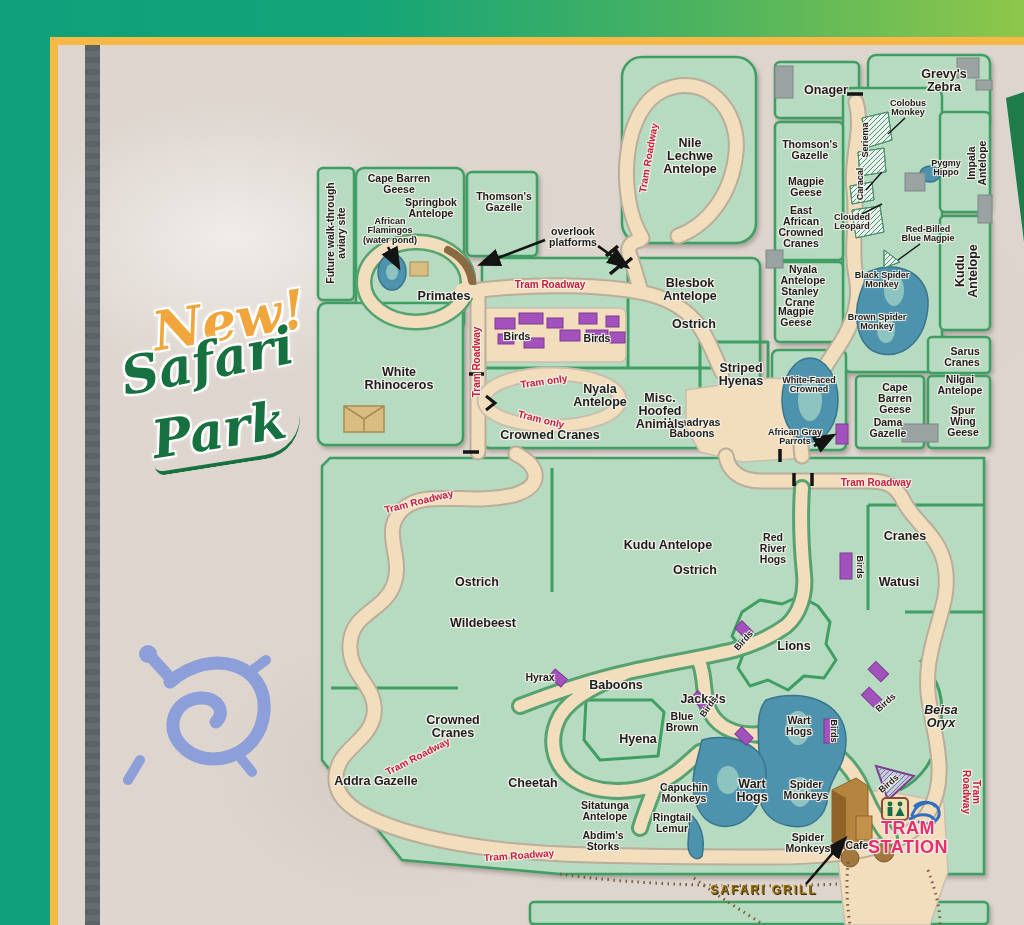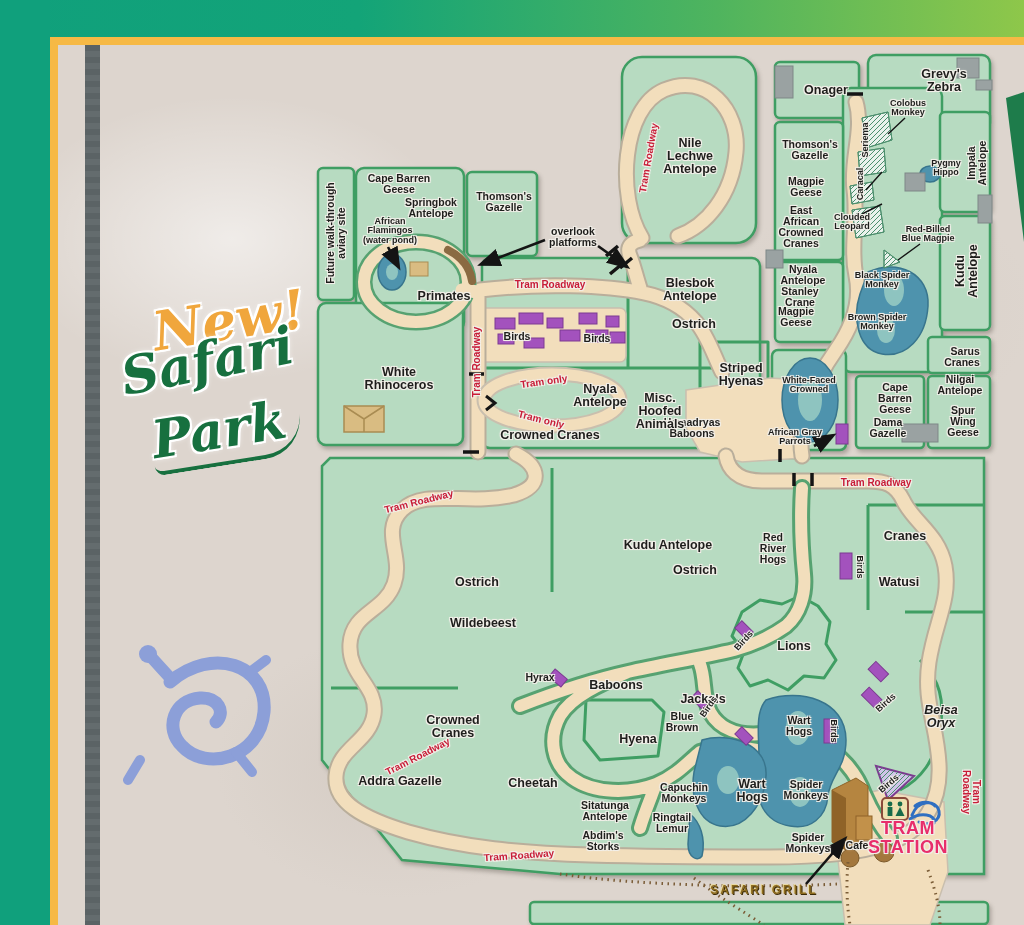--- a/index.html
+++ b/index.html
@@ -361,21 +361,21 @@
       <div class="ml bs" style="left: 744px; top: 641px; transform: translate(-50%, -50%) rotate(-48deg);">Birds</div>
       <div class="ml bl" style="left: 703px; top: 699px; transform: translate(-50%, -50%);">Jackals</div>
       <div class="ml b" style="left: 540px; top: 677px; transform: translate(-50%, -50%);">Hyrax</div>
       <div class="ml bl" style="left: 616px; top: 685px; transform: translate(-50%, -50%);">Baboons</div>
       <div class="ml b" style="left: 682px; top: 722px; transform: translate(-50%, -50%);">Blue
 Brown</div>
       <div class="ml bs" style="left: 709px; top: 707px; transform: translate(-50%, -50%) rotate(-55deg);">Birds</div>
       <div class="ml bl" style="left: 453px; top: 727px; transform: translate(-50%, -50%);">Crowned
 Cranes</div>
       <div class="ml red" style="left: 418px; top: 757px; transform: translate(-50%, -50%) rotate(-27deg);">Tram Roadway</div>
-      <div class="ml bl" style="left: 400px; top: 781px; transform: translate(-50%, -50%);">Addra Gazelle</div>
+      <div class="ml bl" style="left: 376px; top: 781px; transform: translate(-50%, -50%);">Addra Gazelle</div>
       <div class="ml bl" style="left: 533px; top: 783px; transform: translate(-50%, -50%);">Cheetah</div>
       <div class="ml bl" style="left: 622px; top: 739px; transform: translate(-50%, -50%); margin-left: 16px;">Hyena</div>
       <div class="ml b" style="left: 799px; top: 726px; transform: translate(-50%, -50%);">Wart
 Hogs</div>
       <div class="ml bs" style="left: 833px; top: 731px; transform: translate(-50%, -50%) rotate(90deg);">Birds</div>
       <div class="ml bs" style="left: 886px; top: 703px; transform: translate(-50%, -50%) rotate(-42deg);">Birds</div>
       <div class="ml bl" style="left: 941px; top: 717px; transform: translate(-50%, -50%); font-style: italic;">Beisa
 Oryx</div>
       <div class="ml red" style="left: 971px; top: 792px; transform: translate(-50%, -50%) rotate(90deg);">Tram Roadway</div>
       <div class="ml bl" style="left: 752px; top: 791px; transform: translate(-50%, -50%);">Wart

